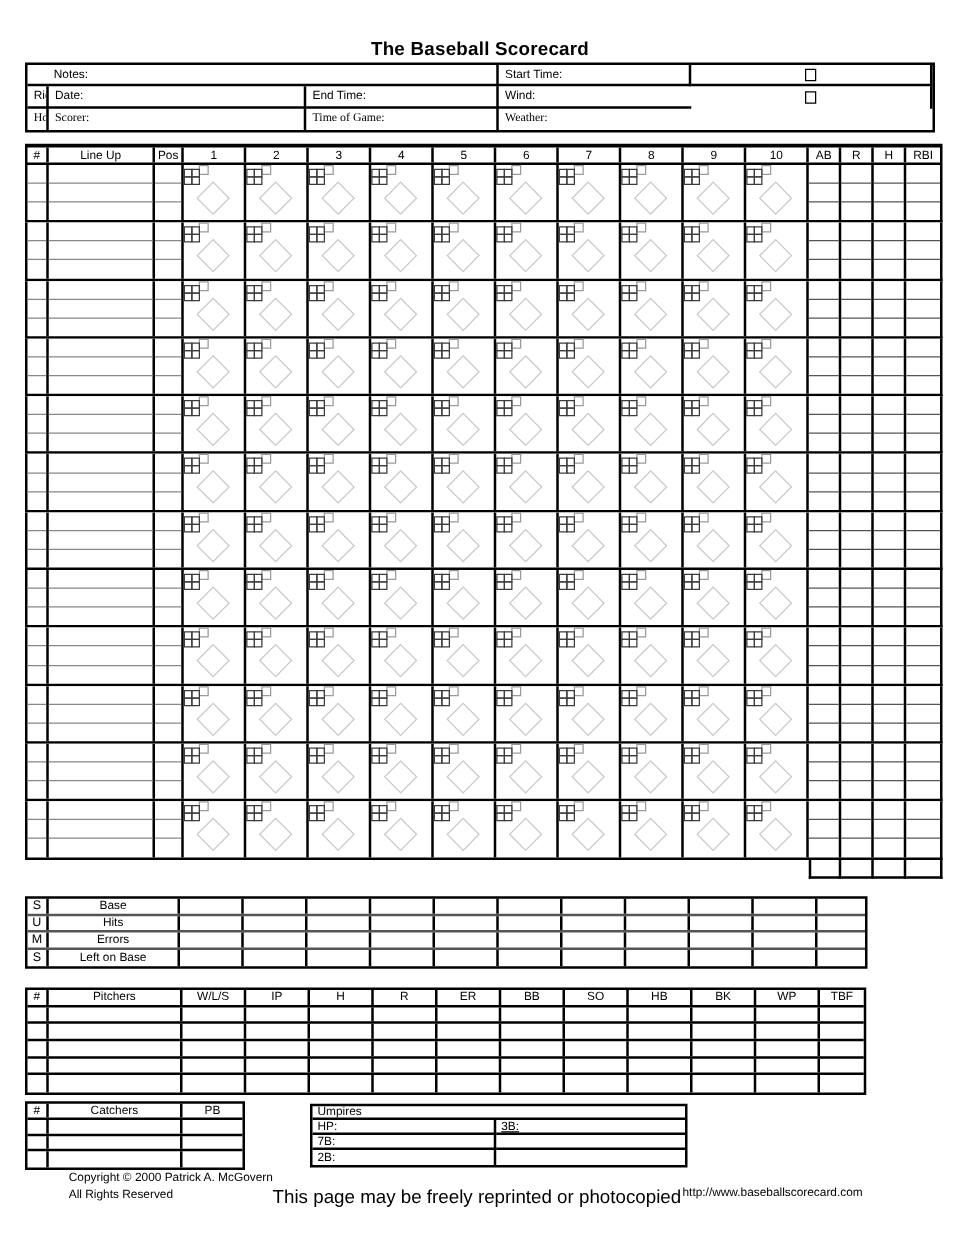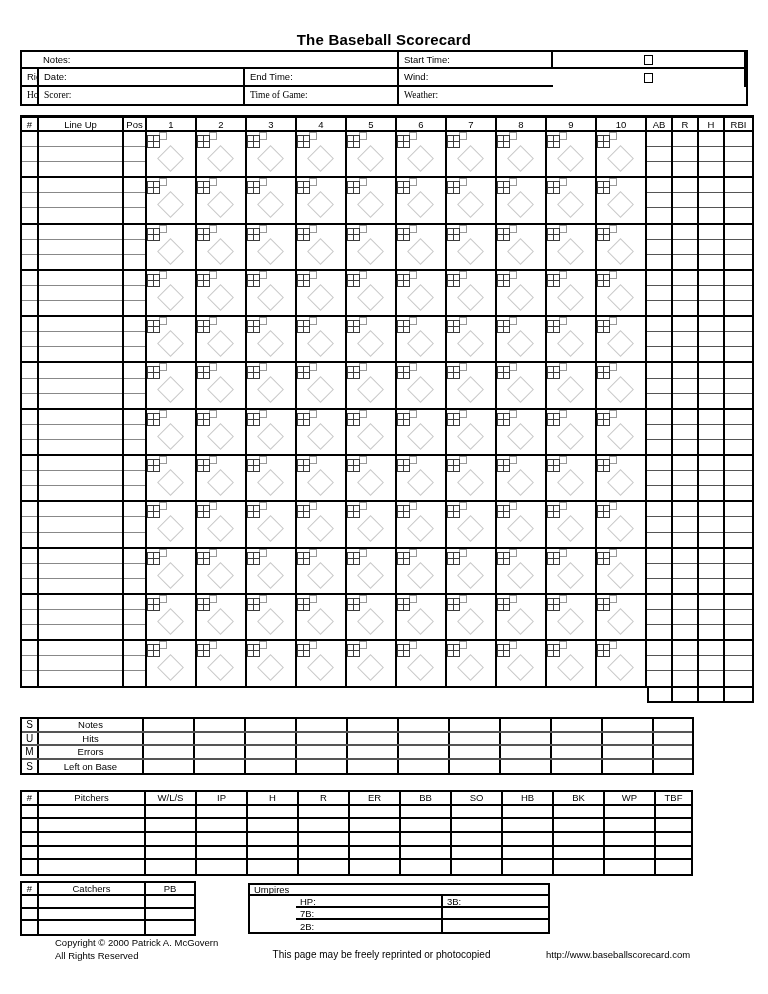--- a/index.html
+++ b/index.html
@@ -87,29 +87,29 @@
            border-bottom:2px solid #000; }
   .k-row:last-child { border-bottom:none; }
   .k-cell { border-right:2px solid #000; font-size:9.5px; display:flex;
             align-items:center; justify-content:center; overflow:hidden; }
   .k-cell:last-child { border-right:none; }
 
   
   .umpires { position:absolute; left:248px; top:883px; width:302px; border:2px solid #000;
              font-size:9.5px; background:#fff; }
   .u-title { height:11px; border-bottom:2px solid #000; display:flex; align-items:center; padding-left:4px; }
-  .u-grid { display:grid; grid-template-columns:147px 1fr;margin-left:46px; }
+  .u-grid { display:grid; grid-template-columns:147px 1fr; }
   .u-cell { height:12px; border-bottom:2px solid #000; border-right:2px solid #000;
             display:flex; align-items:center; padding-left:4px; }
   .u-cell:nth-child(2n) { border-right:none;text-decoration:underline; }
   .u-cell:nth-last-child(-n+2) { border-bottom:none; }
 
   
   .foot-copy { position:absolute; left:55px; top:936px; font-size:9.5px; line-height:13px; }
-  .foot-center { position:absolute; left:0; top:949px; width:763px; text-align:center; font-size:10px; }
+  .foot-center { position:absolute; left:0; top:949px; width:763px; text-align:center; font-size:15px; }
   .foot-url { position:absolute; left:546px; top:949px; font-size:9.5px; }
 </style>
 </head>
 <body>
 
 <div class="page">
 
   <div class="title">The Baseball Scorecard</div>
 
   <div class="info">
@@ -1562,21 +1562,21 @@
         <div class="t-cell first"></div>
         <div class="t-cell"></div>
         <div class="t-cell"></div>
         <div class="t-cell"></div>
       </div>
     </div>
 
   <div id="sums" class="sums">
       <div class="sums-row">
         <div class="sums-cell sums-letter">S</div>
-        <div class="sums-cell">Notes</div>
+        <div class="sums-cell">Base</div>
         <div class="sums-cell"></div>
         <div class="sums-cell"></div>
         <div class="sums-cell"></div>
         <div class="sums-cell"></div>
         <div class="sums-cell"></div>
         <div class="sums-cell"></div>
         <div class="sums-cell"></div>
         <div class="sums-cell"></div>
         <div class="sums-cell"></div>
         <div class="sums-cell"></div>

